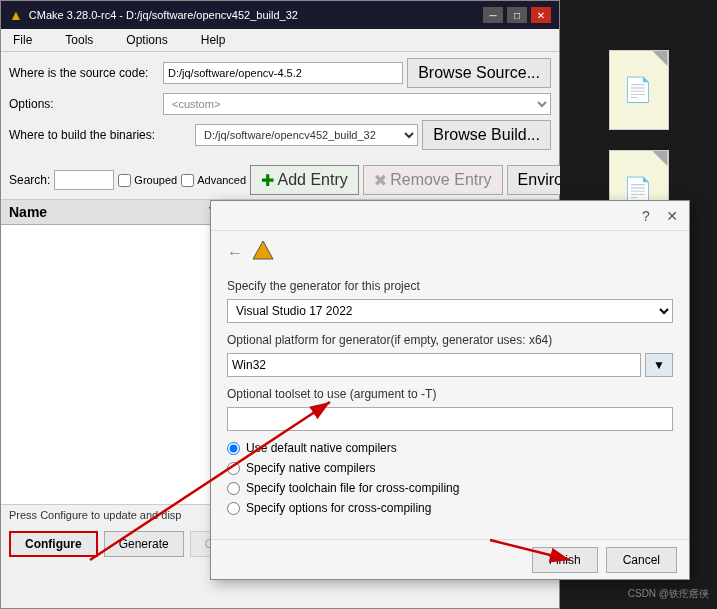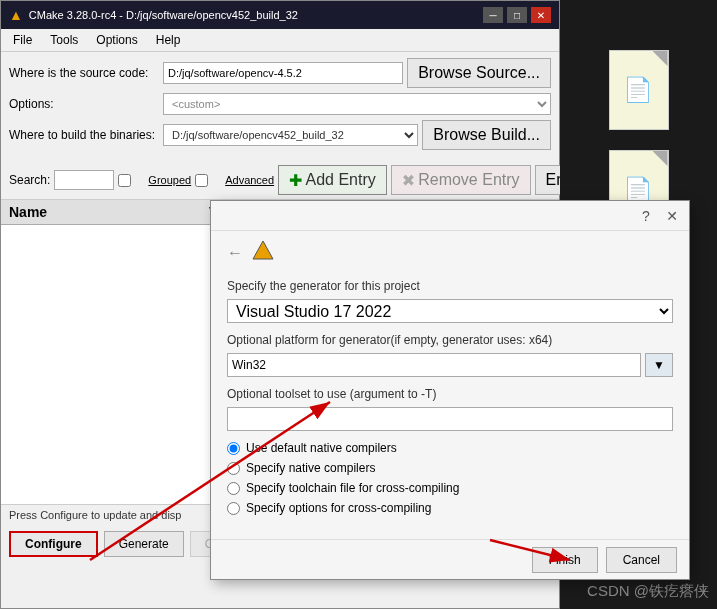--- a/index.html
+++ b/index.html
@@ -54,21 +54,21 @@
       display: flex;
       align-items: center;
       justify-content: center;
     }
 
     .menu-bar {
       background: #f0f0f0;
       border-bottom: 1px solid #ccc;
       display: flex;
       padding: 2px 4px;
-      gap: 2px;
+      gap: 17px;
     }
 
     .menu-item {
       padding: 2px 8px;
       cursor: pointer;
       font-size: 12px;
     }
 
     .form-area {
       padding: 6px 8px;
@@ -131,23 +131,22 @@
       width: 60px;
       height: 20px;
       border: 1px solid #aaa;
       padding: 2px 4px;
       font-size: 11px;
     }
 
     .checkbox-label {
       display: flex;
       align-items: center;
-      gap: 17px;
+      gap: 3px;
       font-size: 11px;
-      text-decoration: underline;
     }
 
     .btn-add {
       background: #e8f0e8;
       border: 1px solid #888;
       color: #333;
     }
 
     .btn-remove {
       background: #f0e8e8;
@@ -306,21 +305,21 @@
       font-size: 12px;
       color: #333;
       margin-bottom: 6px;
     }
 
     .dialog-select {
       width: 100%;
       height: 24px;
       border: 1px solid #aaa;
       padding: 0 4px;
-      font-size: 16px;
+      font-size: 12px;
       background: white;
       margin-bottom: 10px;
     }
 
     .dialog-input-row {
       display: flex;
       align-items: center;
       gap: 4px;
       margin-bottom: 10px;
     }
@@ -402,21 +401,21 @@
       pointer-events: none;
       z-index: 20;
     }
 
     
     .watermark {
       position: absolute;
       bottom: 8px;
       right: 8px;
       color: #888;
-      font-size: 15px;
+      font-size: 10px;
     }
 
     .scrollbar-v {
       position: absolute;
       right: 0;
       top: 0;
       width: 14px;
       height: 280px;
       background: #f0f0f0;
       border-left: 1px solid #ccc;
@@ -465,21 +464,21 @@
 
     <div class="form-row">
       <span class="form-label">Options:</span>
       <select class="form-select">
         <option>&lt;custom&gt;</option>
       </select>
     </div>
 
     <div class="form-row">
       <span class="form-label">Where to build the binaries:</span>
-      <select class="form-select" style="color:#333;">
+      <select class="form-select" style="color:#333;margin-left:32px;">
         <option>D:/jq/software/opencv452_build_32</option>
       </select>
       <button class="btn">Browse Build...</button>
     </div>
   </div>
 
   <div class="toolbar-row">
     <span>Search:</span>
     <input type="text" class="search-box" style="">
     <label class="checkbox-label">

